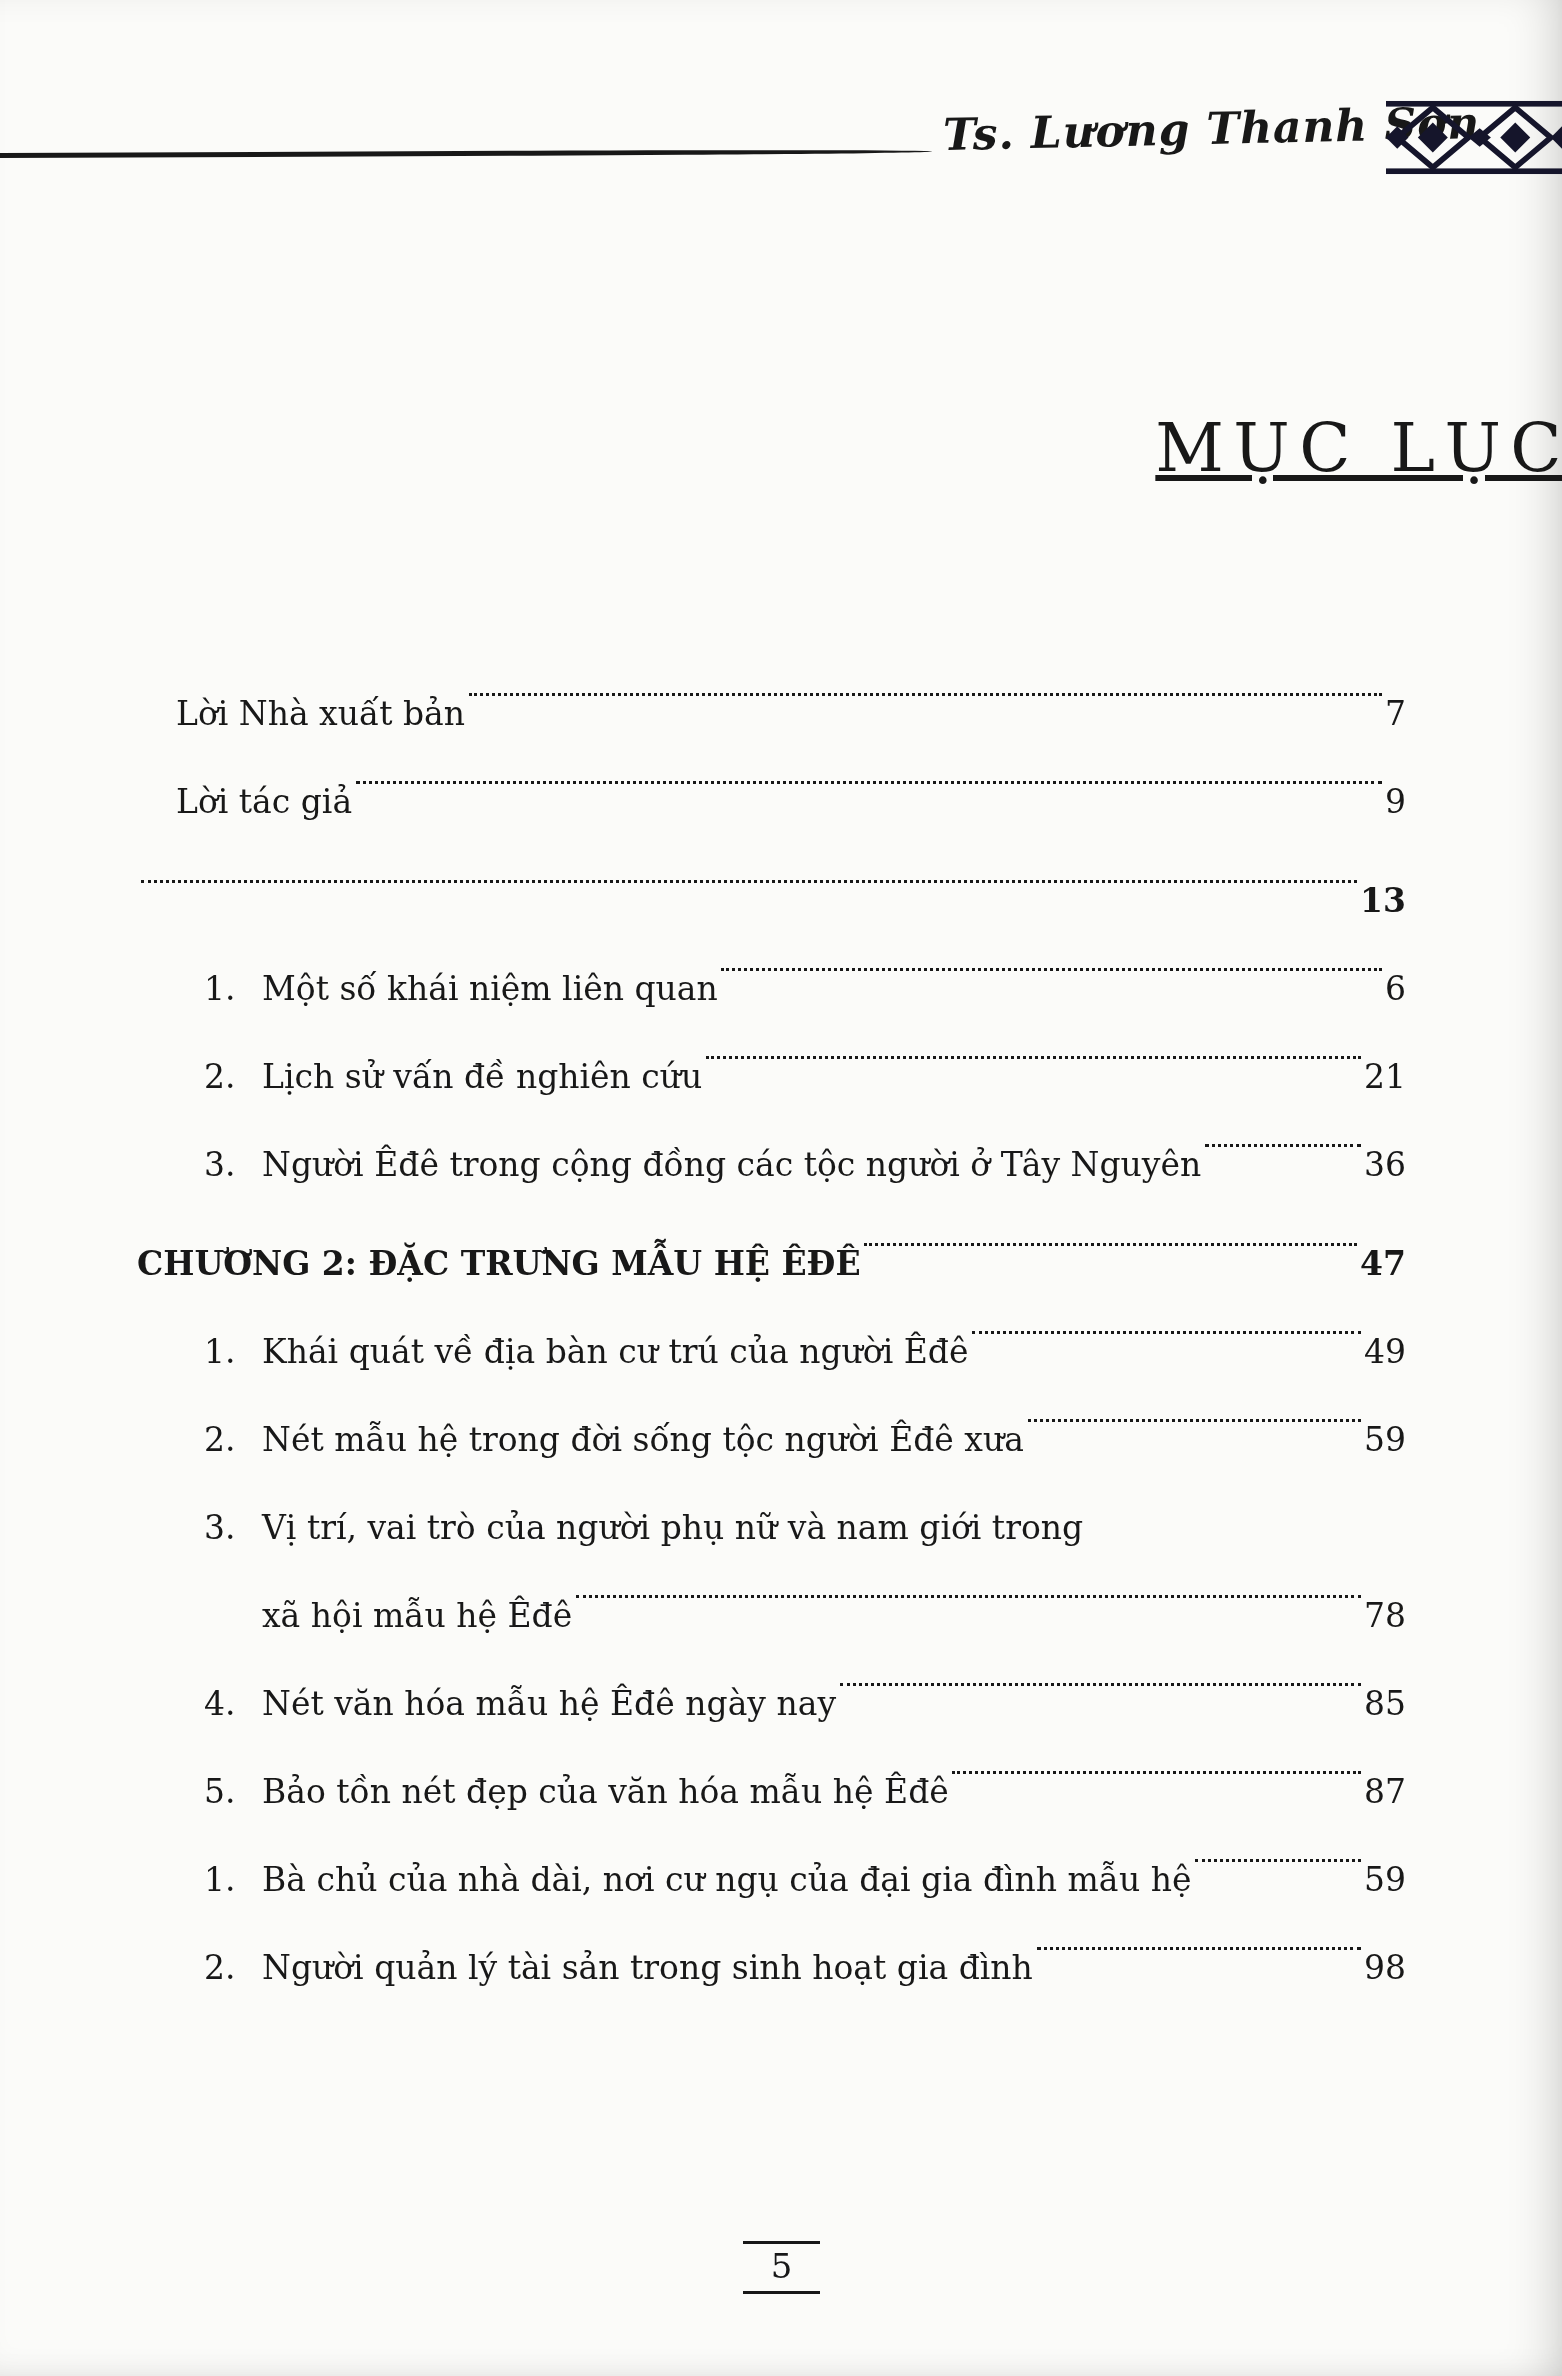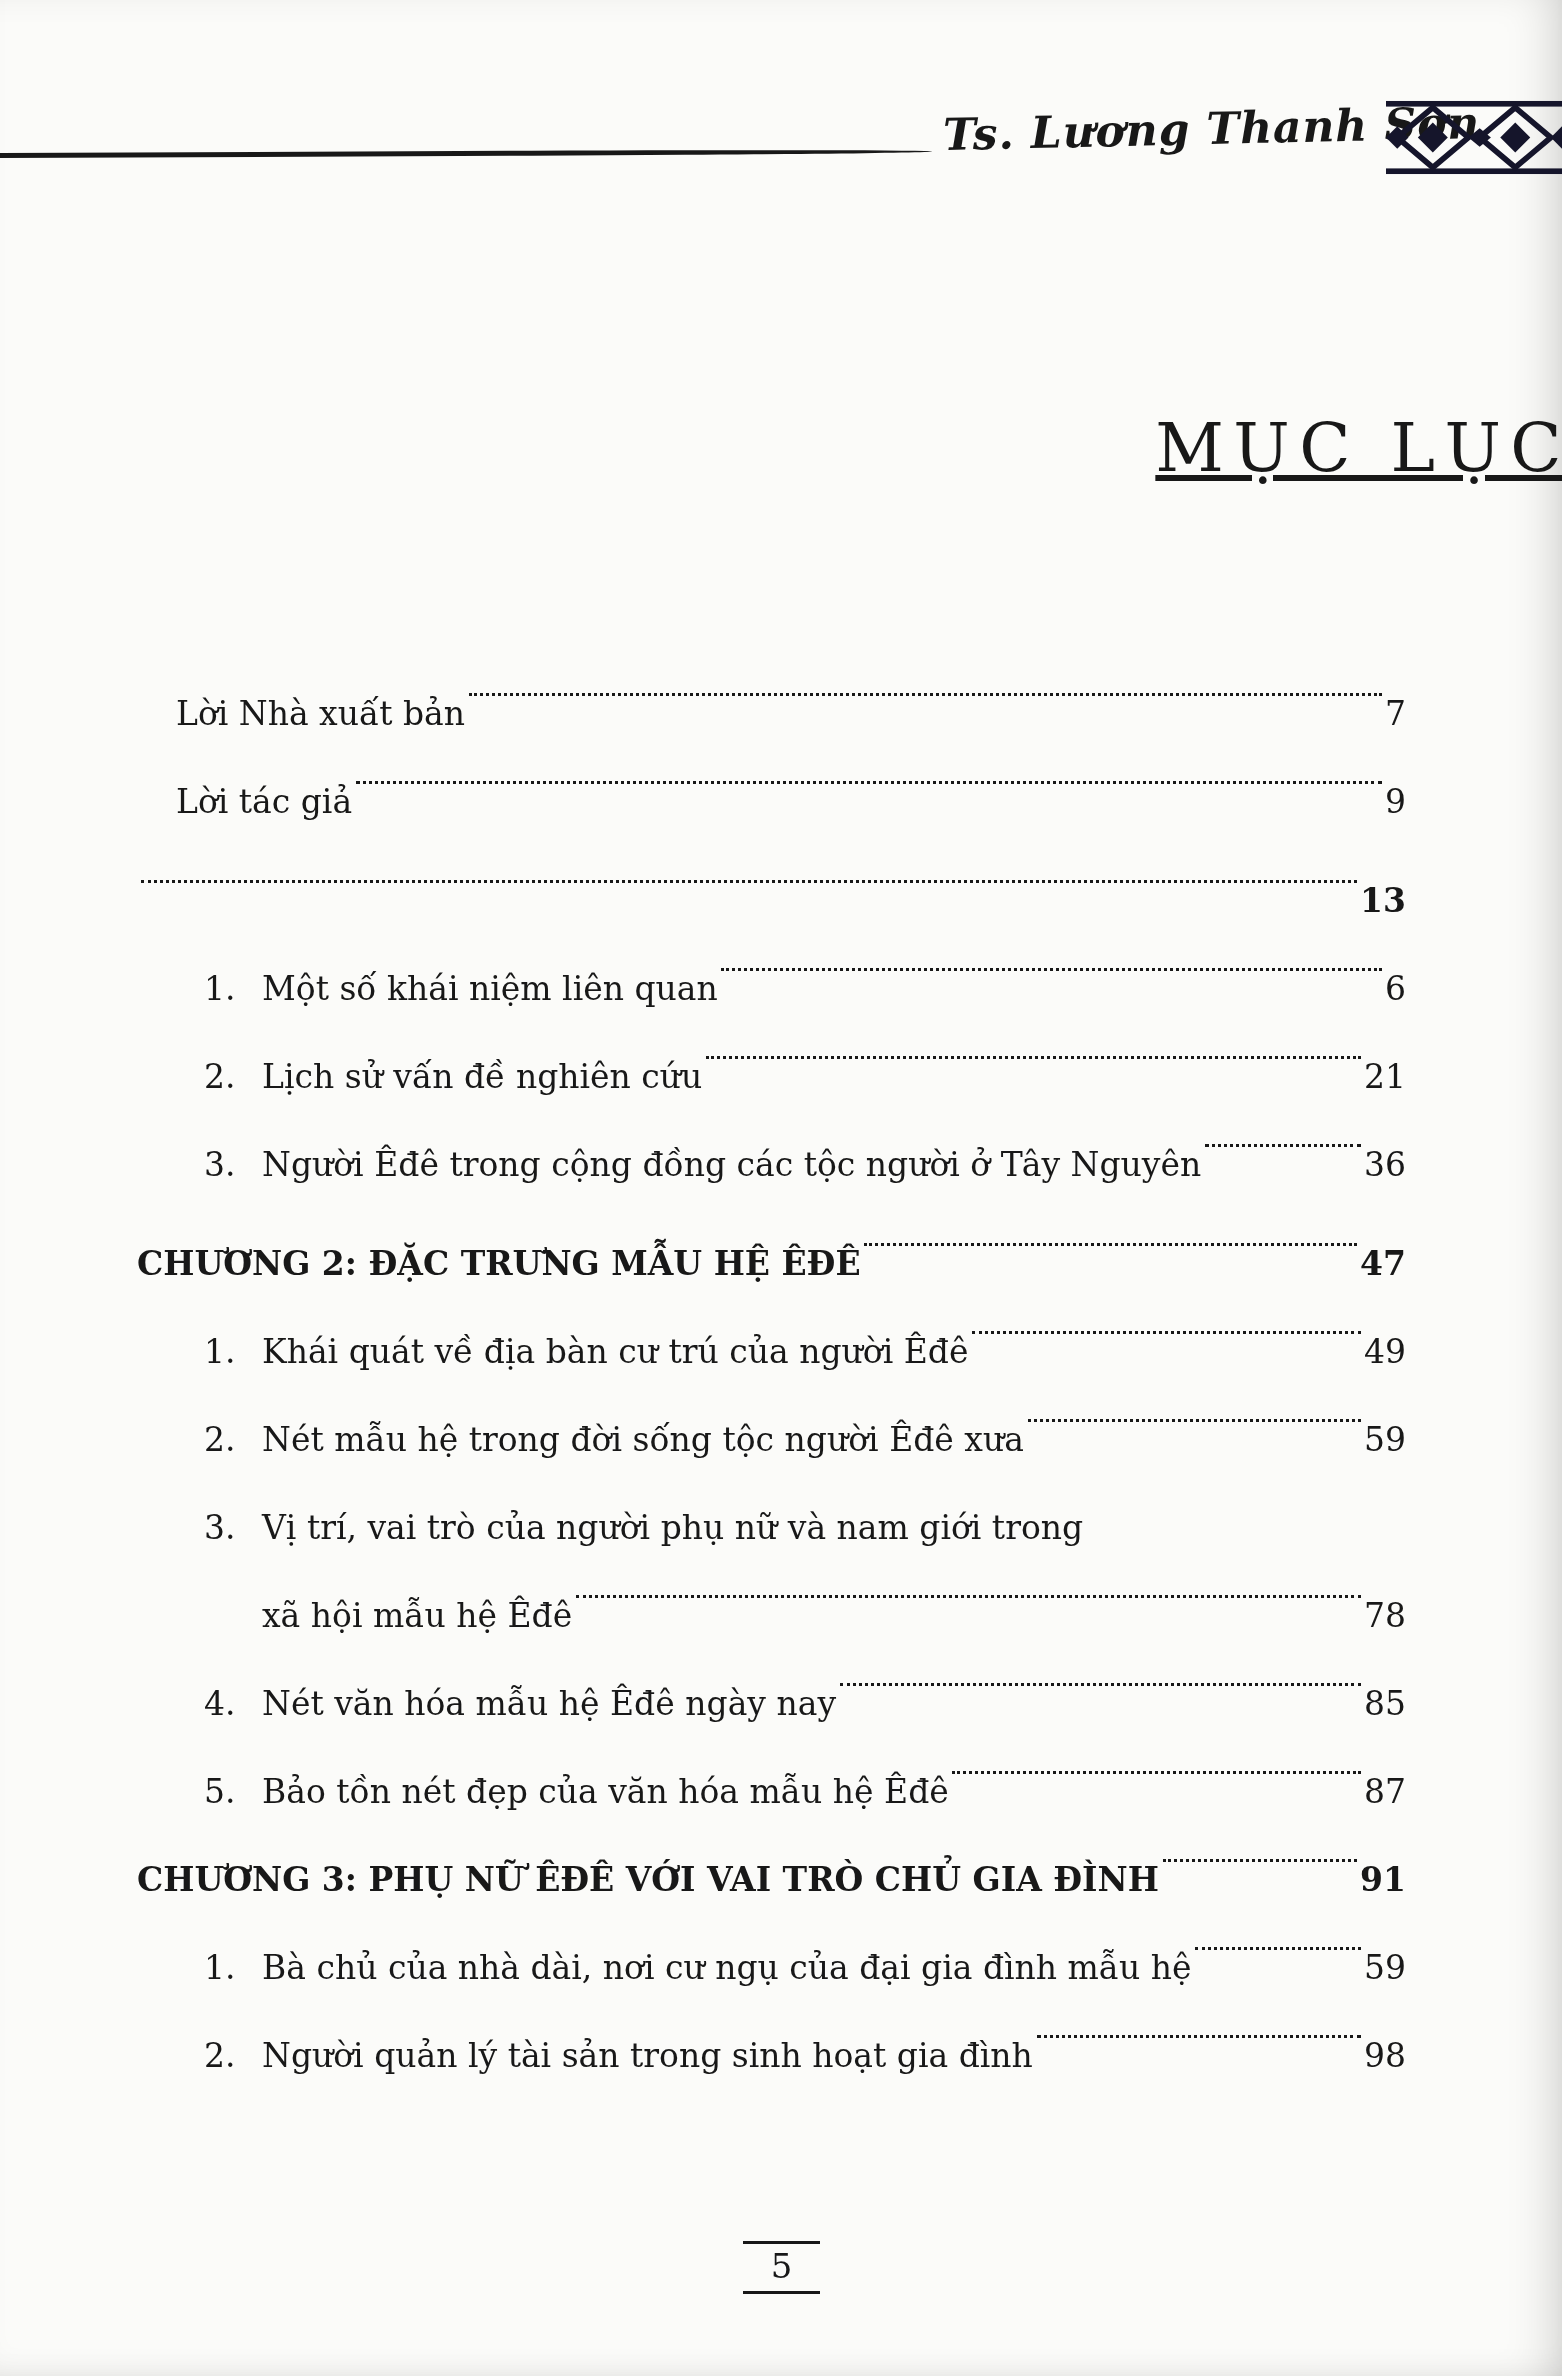--- a/index.html
+++ b/index.html
@@ -192,25 +192,20 @@
         <span class="label">Nét văn hóa mẫu hệ Êđê ngày nay</span>
         <span class="leader"></span>
         <span class="pageno">85</span>
       </div>
       <div class="entry item">
         <span class="num">5.</span>
         <span class="label">Bảo tồn nét đẹp của văn hóa mẫu hệ Êđê</span>
         <span class="leader"></span>
         <span class="pageno">87</span>
       </div>
-      <div class="entry chapter">
-        <span class="label">CHƯƠNG 3: PHỤ NỮ ÊĐÊ VỚI VAI TRÒ CHỦ GIA ĐÌNH</span>
-        <span class="leader"></span>
-        <span class="pageno">91</span>
-      </div>
       <div class="entry item">
         <span class="num">1.</span>
         <span class="label">Bà chủ của nhà dài, nơi cư ngụ của đại gia đình mẫu hệ</span>
         <span class="leader"></span>
         <span class="pageno">59</span>
       </div>
       <div class="entry item">
         <span class="num">2.</span>
         <span class="label">Người quản lý tài sản trong sinh hoạt gia đình</span>
         <span class="leader"></span>

